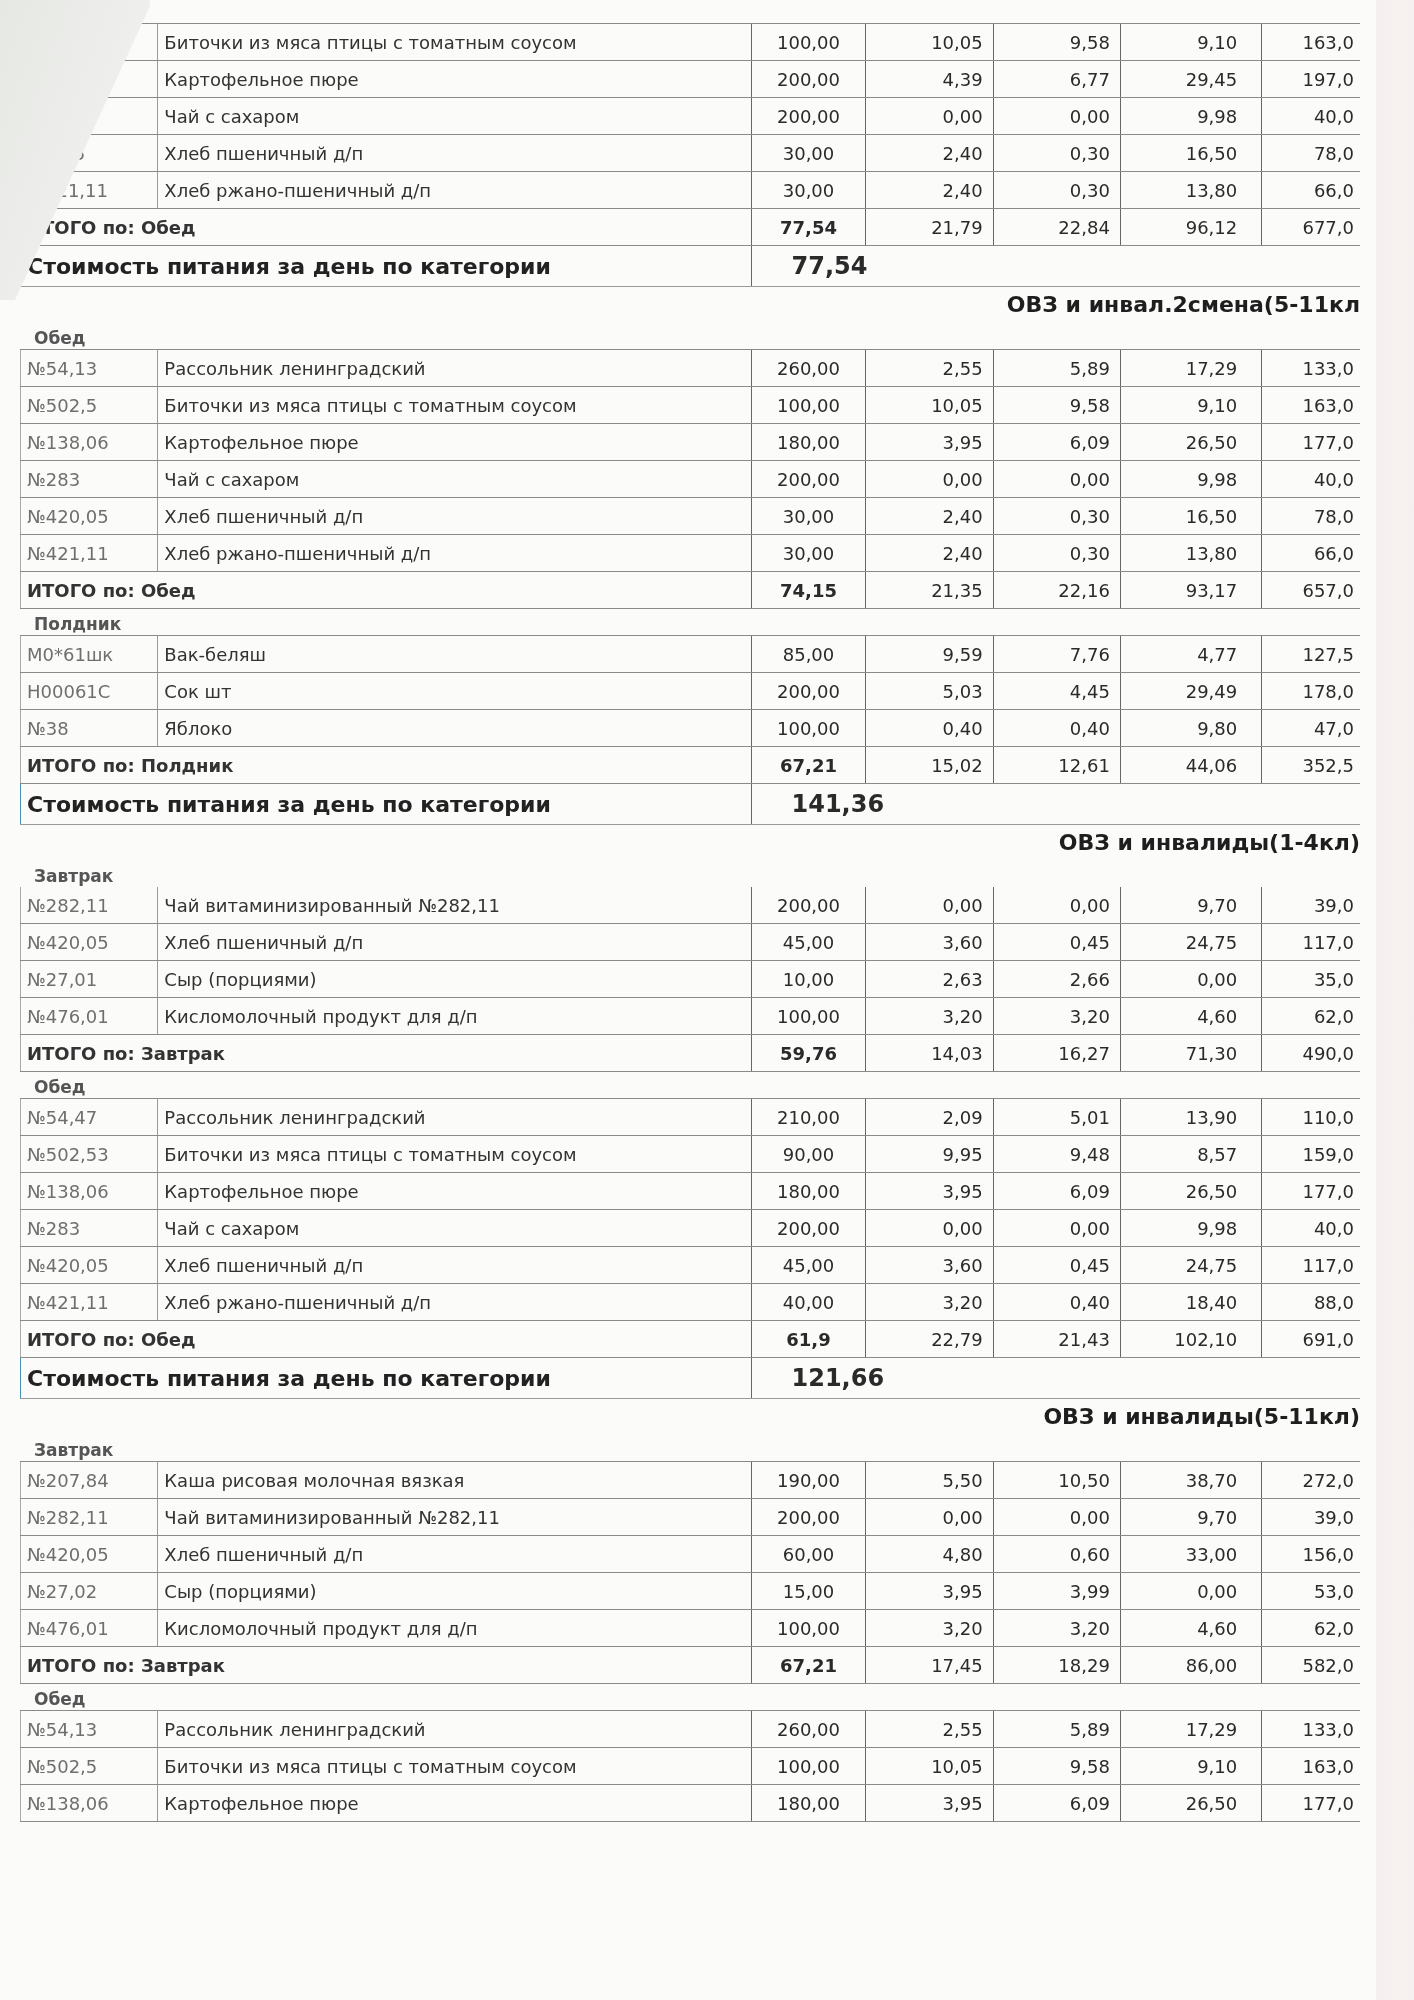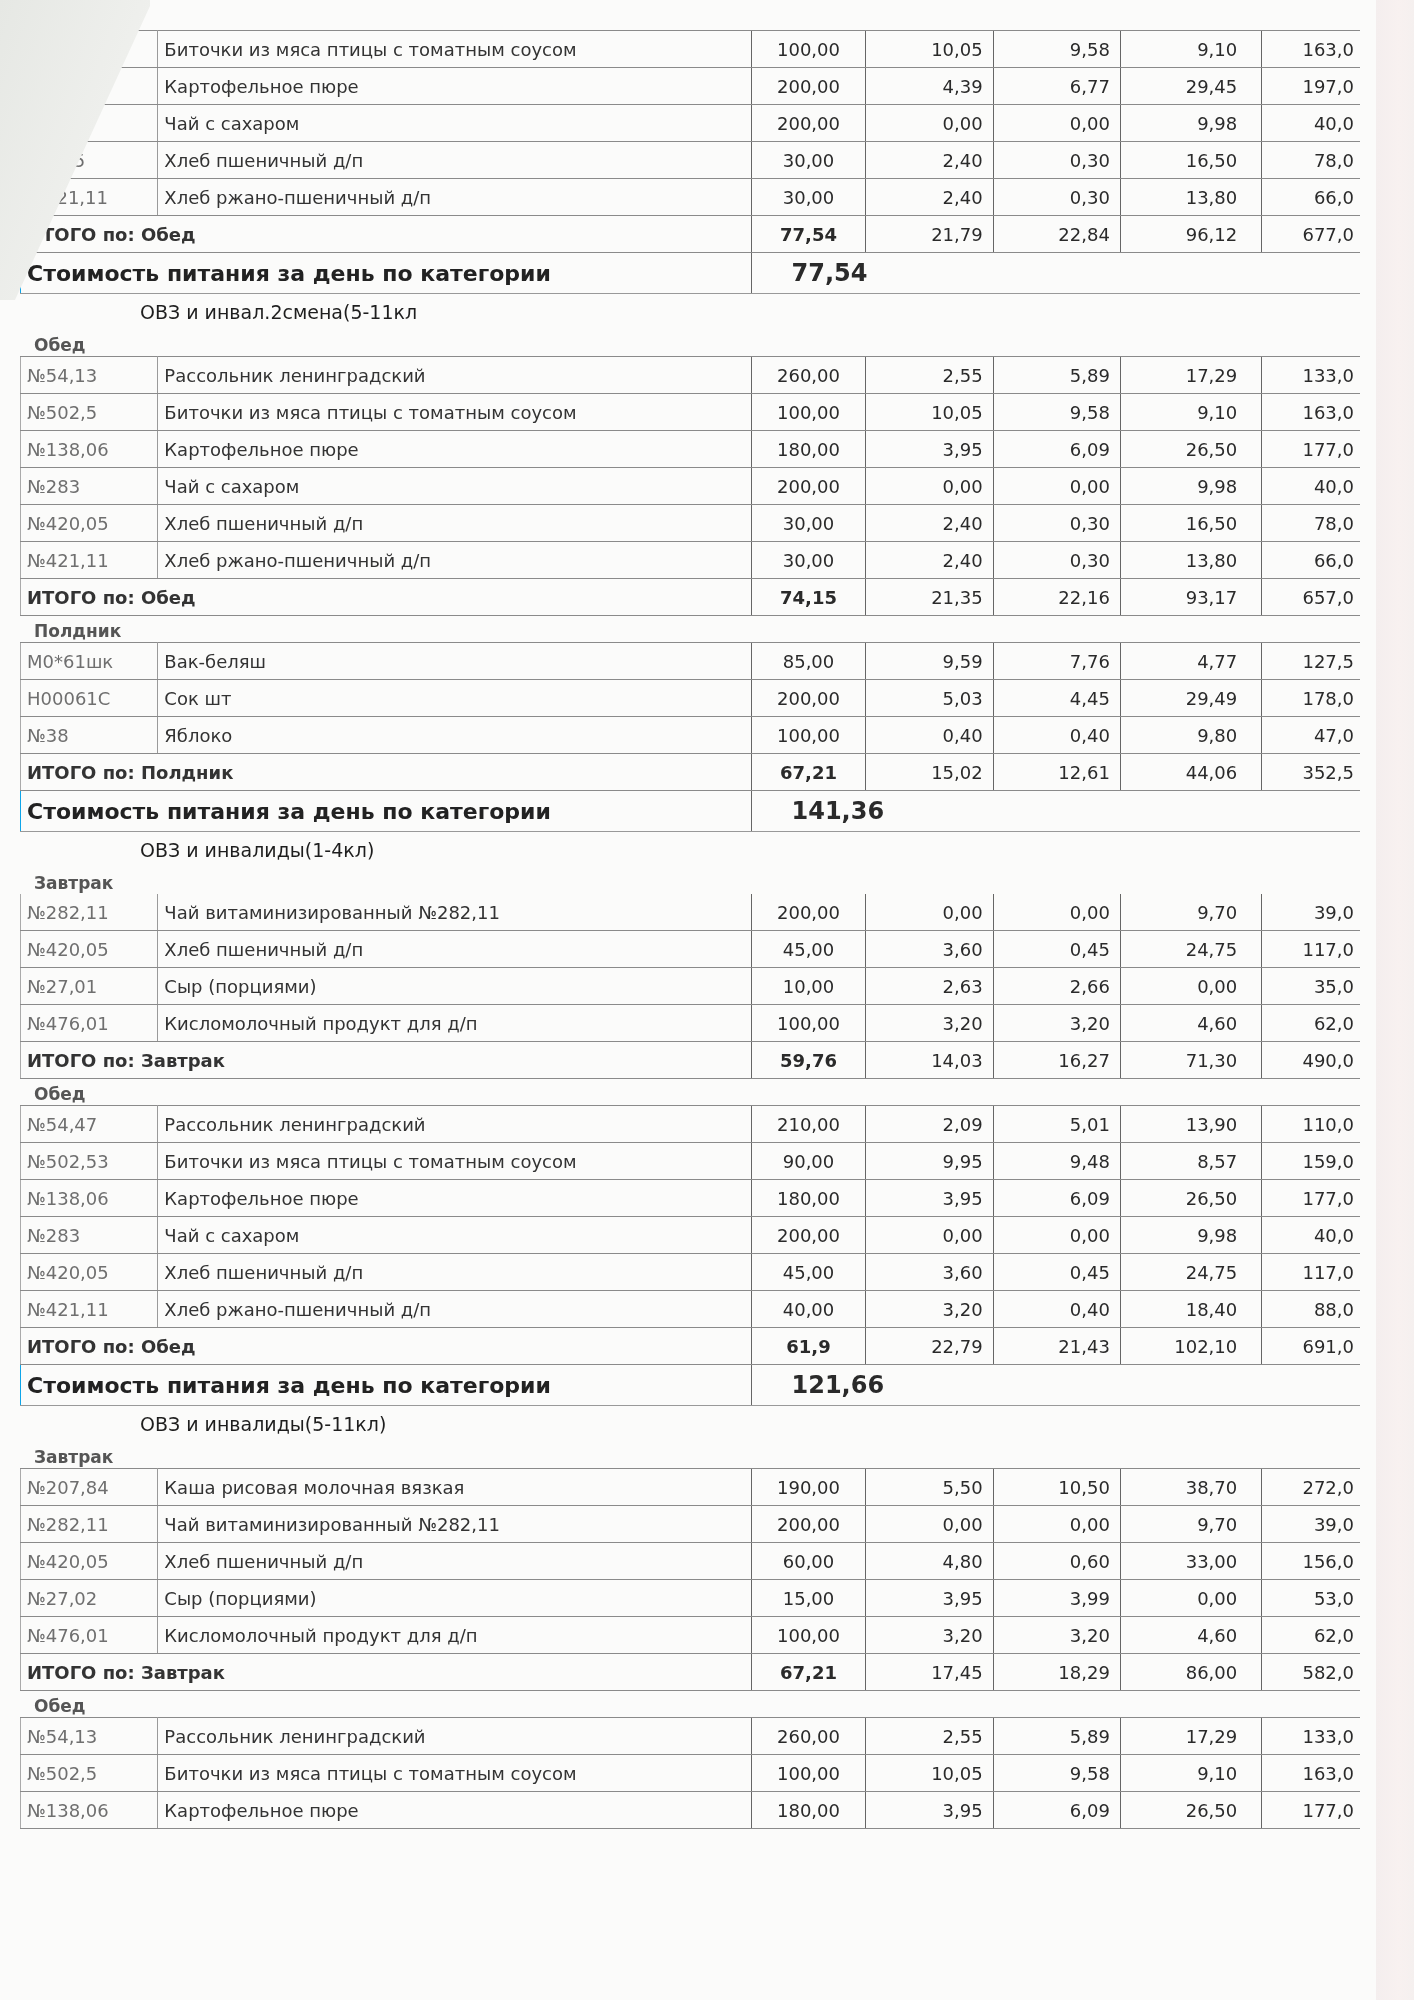--- a/index.html
+++ b/index.html
@@ -20,24 +20,24 @@
     background: linear-gradient(90deg, #f4eeee 0%, #f8f1f0 60%, #f5f0ef 100%);
   }
   .fold {
     position: absolute; left: 0; top: 0; width: 150px; height: 300px;
     background: linear-gradient(110deg, #e6e8e4 0%, #eeefec 55%, #f6f6f4 100%);
     clip-path: polygon(0 0, 100% 0, 100% 2%, 10% 100%, 0 100%);
     box-shadow: 2px 0 4px rgba(0,0,0,0.15);
     z-index: 5;
   }
   .content {
-    position: absolute; left: 20px; top: 30px; width: 1340px;
+    position: absolute; left: 20px; top: 23px; width: 1340px;
   }
   .section-title {
-    text-align: left; font-weight: normal; font-size: 19px;
+    text-align: right; font-weight: bold; font-size: 22px;
     height: 36px; line-height: 36px; padding-left: 120px; color: #1e1e1e;
   }
   .meal-title {
     font-weight: bold; font-size: 17px; color: #555;
     height: 26px; line-height: 30px; padding-left: 14px;
   }
   table.grid {
     border-collapse: collapse; width: 1340px; table-layout: fixed;
   }
   table.grid td {

